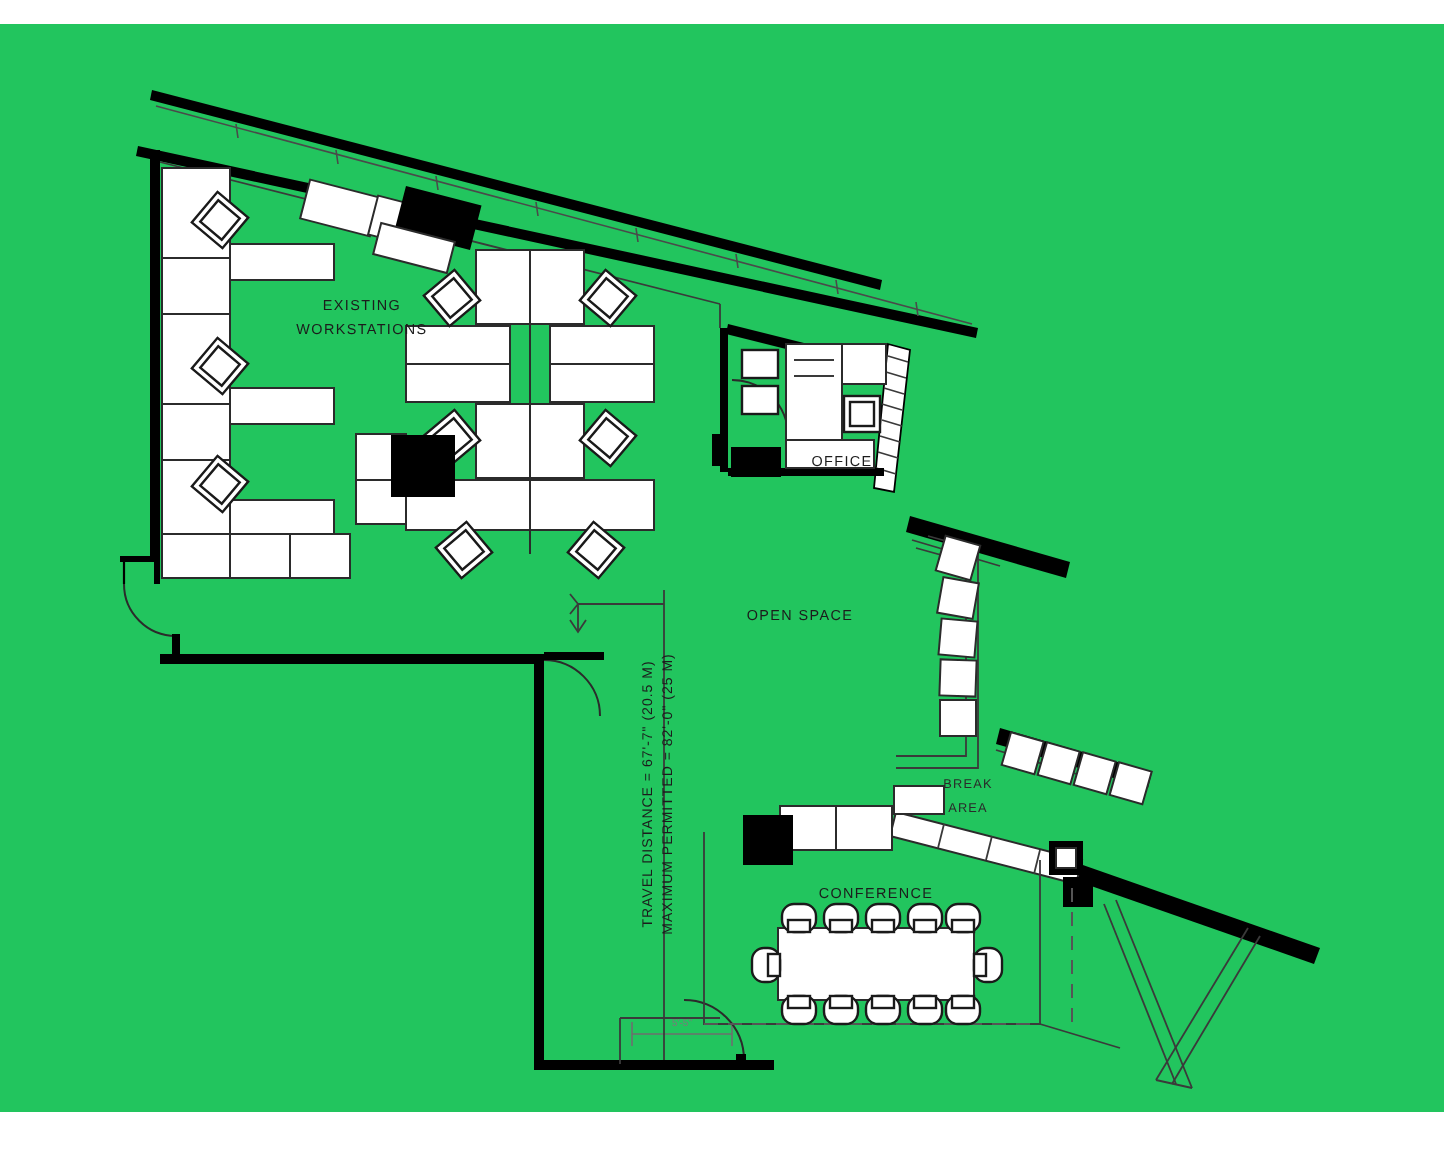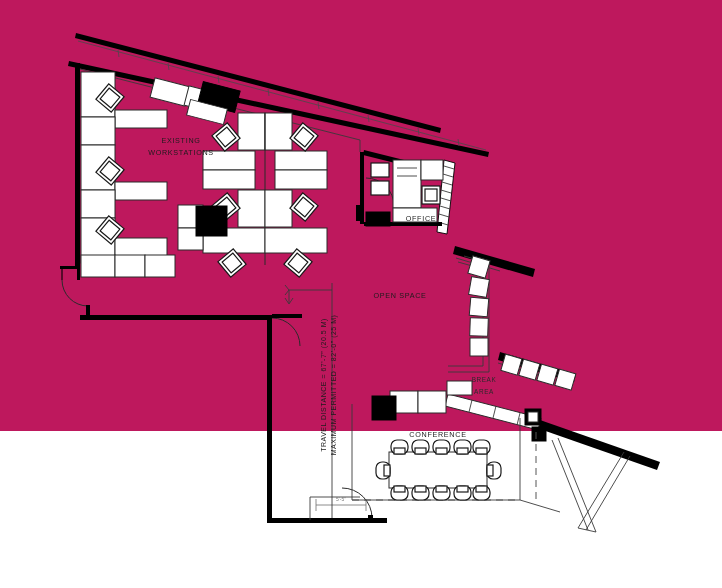--- a/index.html
+++ b/index.html
@@ -9,22 +9,23 @@
   }
   body {
     width: 722px;
     height: 588px;
     font-family: "Liberation Sans", sans-serif;
     overflow: hidden;
   }
   #floorplan-root {
     position: relative;
     width: 722px;
-    height: 431px;
-    background: #be185d;
+    height: 544px;
+    background: #22c55e;
+    margin-top: 12px;
   }
   svg.plan {
     display: block;
     width: 722px;
     height: 588px;
   }
   .wall-heavy { fill: #000000; }
   .wall-line { fill: none; stroke: #000000; stroke-width: 1.1; }
   .thin { fill: none; stroke: #3a3a3a; stroke-width: 0.9; }
   .furn { fill: #ffffff; stroke: #2b2b2b; stroke-width: 1.0; }

